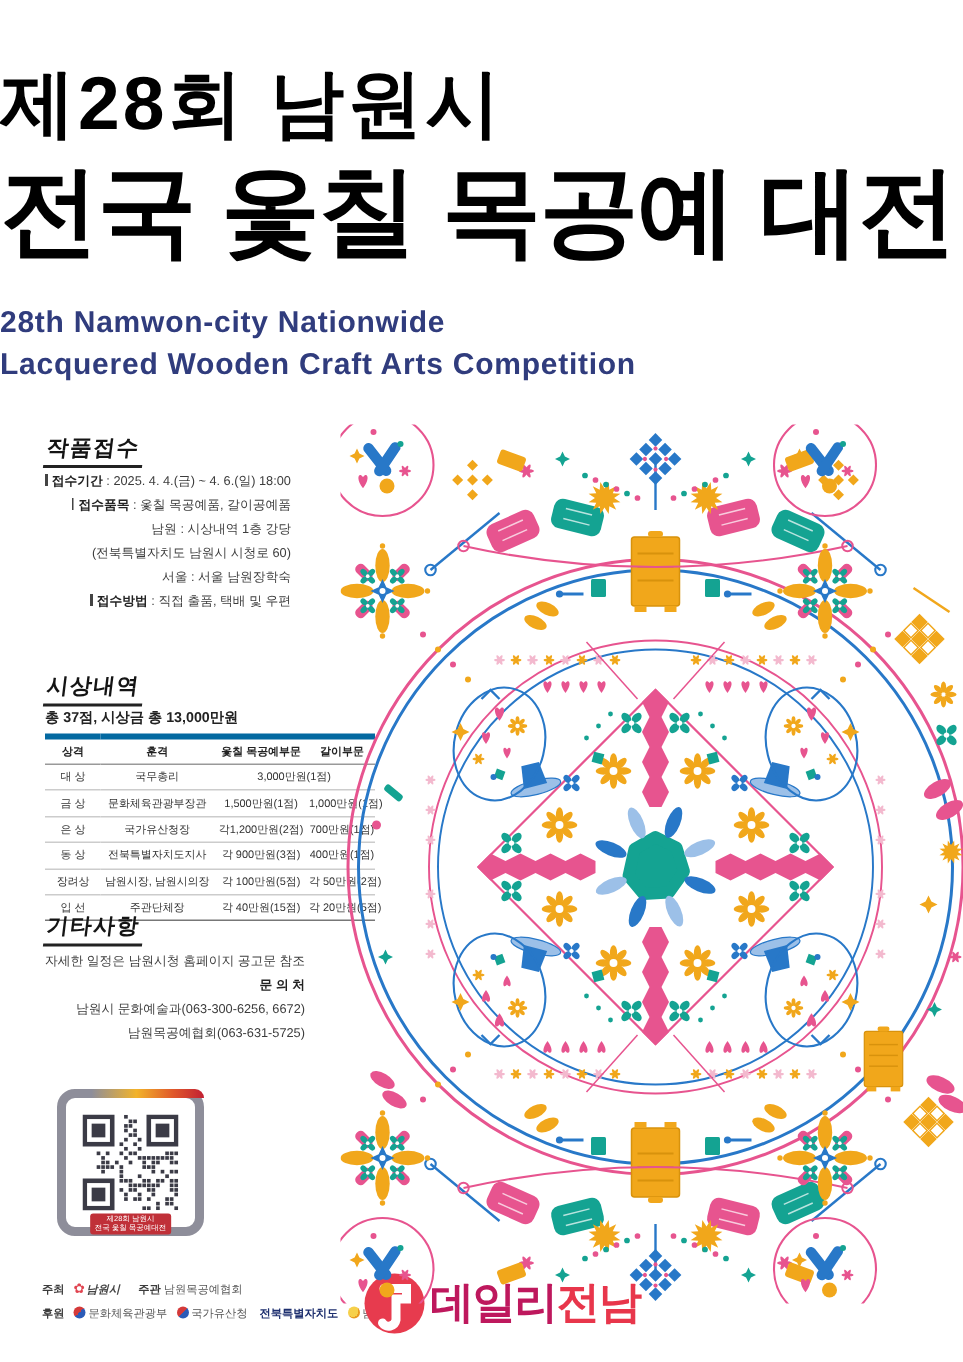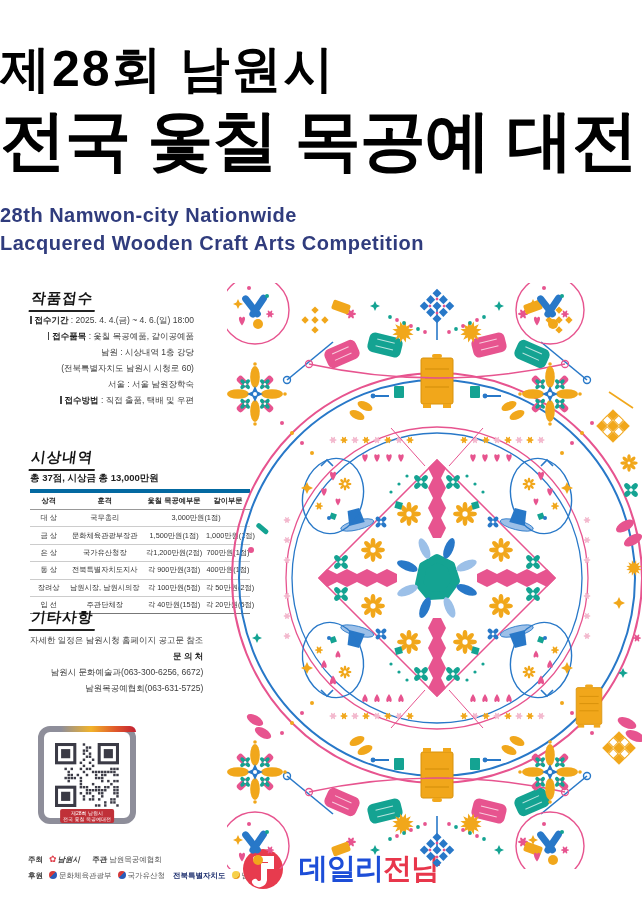--- a/index.html
+++ b/index.html
@@ -41,21 +41,21 @@
   .foot .script{font-style:italic;font-weight:800;color:#444;}
   .dot{display:inline-block;width:8px;height:8px;border-radius:50%;vertical-align:-1px;margin:0 2px 0 6px;}
   .gov{background:linear-gradient(135deg,#d43a3a 50%,#2b5bb7 50%);}
   .council{background:radial-gradient(circle at 40% 40%,#f6d04a 0 55%,#e89a1d 56%);}
   .flower{color:#e0434f;font-size:9px;margin:0 1px 0 6px;}
   .jb{color:#1c2e6e;font-weight:800;margin-left:8px;}
   .wm{position:absolute;left:243px;top:849px;display:flex;align-items:center;}
   .wm-circle{width:40px;height:40px;border-radius:50%;background:#e73b4e;position:relative;flex:none;}
   .wm-circle svg{position:absolute;left:0;top:0;}
   .wm-t{font-size:29px;font-weight:800;letter-spacing:-1px;margin-left:4px;}
-  .wm-t .g{color:#1d4ed8;margin-left:12px;}
+  .wm-t .g{color:#be185d;}
   .wm-t .r{color:#e8364b;}
   
   .mandala{position:absolute;left:227px;top:283px;width:416px;height:586px;}
 </style>
 </head>
 <body>
 
 <div class="poster">
 
   <div class="t1">제28회 남원시</div>

